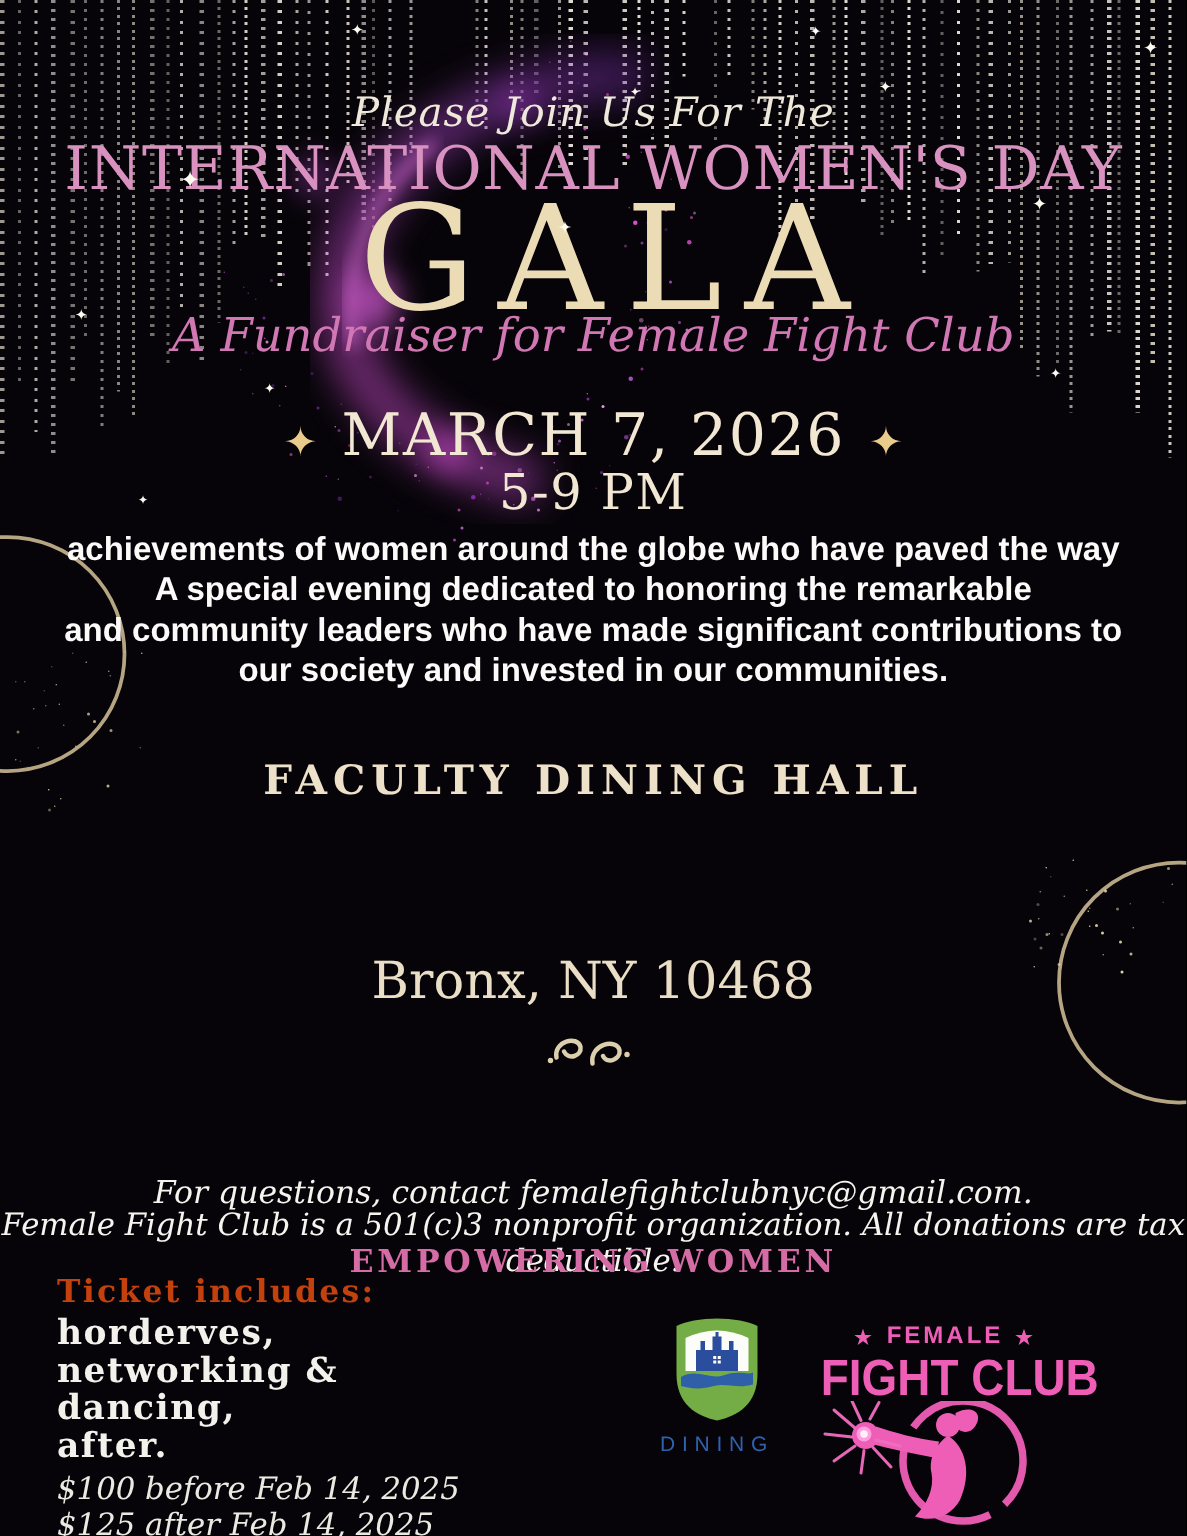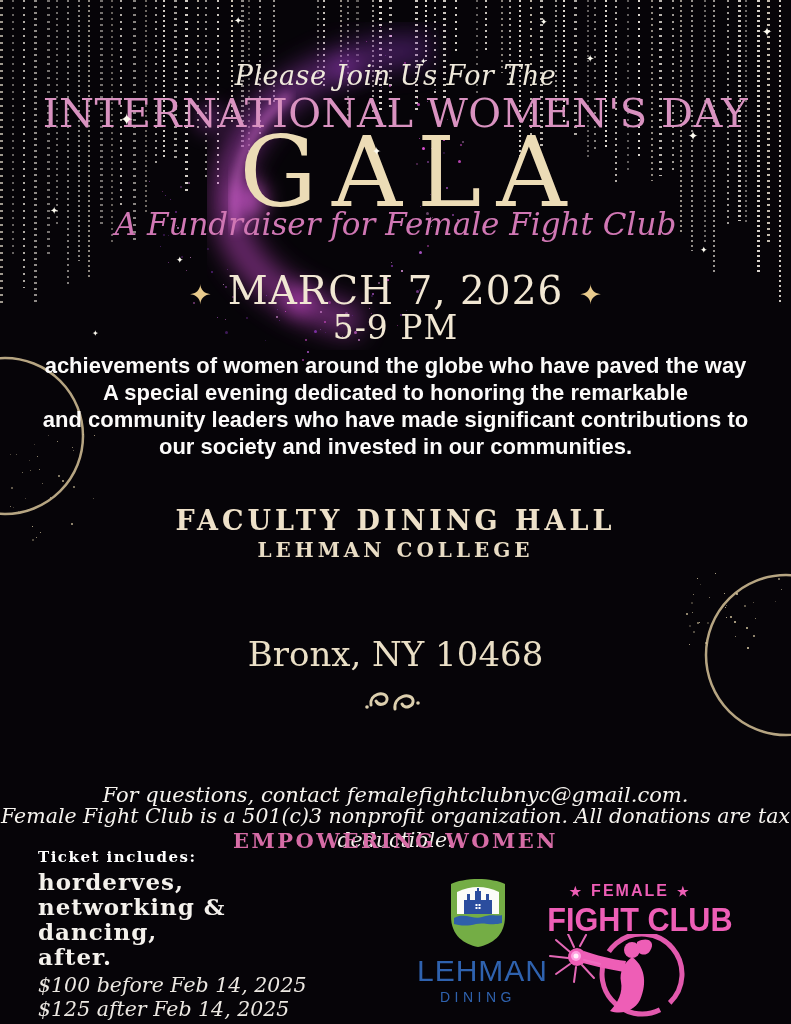--- a/index.html
+++ b/index.html
@@ -30,21 +30,21 @@
   .venue-org{top:538px;font-size:20px;font-weight:bold;letter-spacing:4px;color:#e8dcc4;}
   .addr1{top:589px;font-size:34px;color:#eadfc6;}
   .addr2{top:634px;font-size:34px;color:#eadfc6;}
   .ornament{top:686px;}
   .contact{top:783px;font-style:italic;font-size:21px;color:#f7f4ef;}
   .nonprofit{top:804px;font-style:italic;font-size:20.5px;color:#f7f4ef;}
   .tagline{top:828px;font-size:21px;font-weight:bold;letter-spacing:2.5px;color:#d66ca6;}
 
   
   .tickets{position:absolute;left:38px;top:848px;width:280px;text-align:left;}
-  .tik-head{font-size:15px;font-weight:bold;letter-spacing:1.5px;color:#ffffff;margin-bottom:3px;}
+  .tik-head{font-size:21px;font-weight:bold;letter-spacing:1.5px;color:#c2410c;margin-bottom:3px;}
   .tik-item{font-size:23px;font-weight:bold;letter-spacing:1px;color:#f4f1ec;line-height:25px;}
   .tik-price{font-style:italic;font-size:20.5px;color:#ece8e2;line-height:24px;}
   .tik-price.first{margin-top:4px;}
 
   
   .lehman{position:absolute;left:417px;top:878px;width:122px;text-align:center;
           font-family:"Liberation Sans",sans-serif;}
   .lehman-name{font-size:30px;color:#2f62ae;letter-spacing:1px;margin-top:2px;}
   .lehman-sub{font-size:14px;color:#2f62ae;letter-spacing:4.5px;margin-top:1px;}
 
@@ -360,21 +360,20 @@
   <div class="ctr time">5-9 PM</div>
 
   <div class="desc">
     <div>achievements of women around the globe who have paved the way</div>
     <div>A special evening dedicated to honoring the remarkable</div>
     <div>and community leaders who have made significant contributions to</div>
     <div>our society and invested in our communities.</div>
   </div>
 
   <div class="ctr venue">FACULTY DINING HALL</div>
-  <div class="ctr venue-org">LEHMAN COLLEGE</div>
   <div class="ctr addr2">Bronx, NY 10468</div>
 
   <div class="ctr ornament">
     <svg width="74" height="32" viewBox="0 0 74 32">
       <g fill="none" stroke="#dccfae" stroke-width="3" stroke-linecap="round">
         <path d="M12,19 C10,8 26,4 28,12 C29,18 20,21 17,15"></path>
         <path d="M36,23 C34,10 52,6 54,14 C55,20 46,24 43,18"></path>
       </g>
       <circle cx="8" cy="21" r="1.8" fill="#dccfae"></circle>
       <circle cx="59" cy="17" r="1.8" fill="#dccfae"></circle>
@@ -399,21 +398,20 @@
     <svg width="60" height="70" viewBox="0 0 60 70">
       <path d="M30,1 C40,1 52,3 57,6 L57,38 C57,58 44,66 30,69 C16,66 3,58 3,38 L3,6 C8,3 20,1 30,1 Z" fill="#74ad45"></path>
       <path d="M9,36 L9,14 Q30,4 51,14 L51,36 Z" fill="#fcfcf8"></path>
       <path d="M16,36 L16,22 L19,22 L19,16 L22,16 L22,22 L27,22 L27,13 L29,13 L29,10 L31,10 L31,13 L33,13 L33,22 L38,22 L38,16 L41,16 L41,22 L44,22 L44,36 Z" fill="#2b4d9e"></path>
       <rect x="27.5" y="26" width="2" height="2" fill="#fff"></rect>
       <rect x="30.5" y="26" width="2" height="2" fill="#fff"></rect>
       <rect x="27.5" y="29" width="2" height="2" fill="#fff"></rect>
       <rect x="30.5" y="29" width="2" height="2" fill="#fff"></rect>
       <path d="M6,40 C16,34 26,42 34,39 C44,35 50,39 54,37 L54,45 C44,48 36,44 28,46 C18,49 10,47 6,46 Z" fill="#2f5fa9"></path>
     </svg>
-    <div class="lehman-name">LEHMAN</div>
     <div class="lehman-sub">DINING</div>
   </div>
 
   <div class="ffc">
     <div class="ffc-top">
       <span class="st">★</span>
       <span>FEMALE</span>
       <span class="st">★</span>
     </div>
     <div class="ffc-main">FIGHT CLUB</div>

